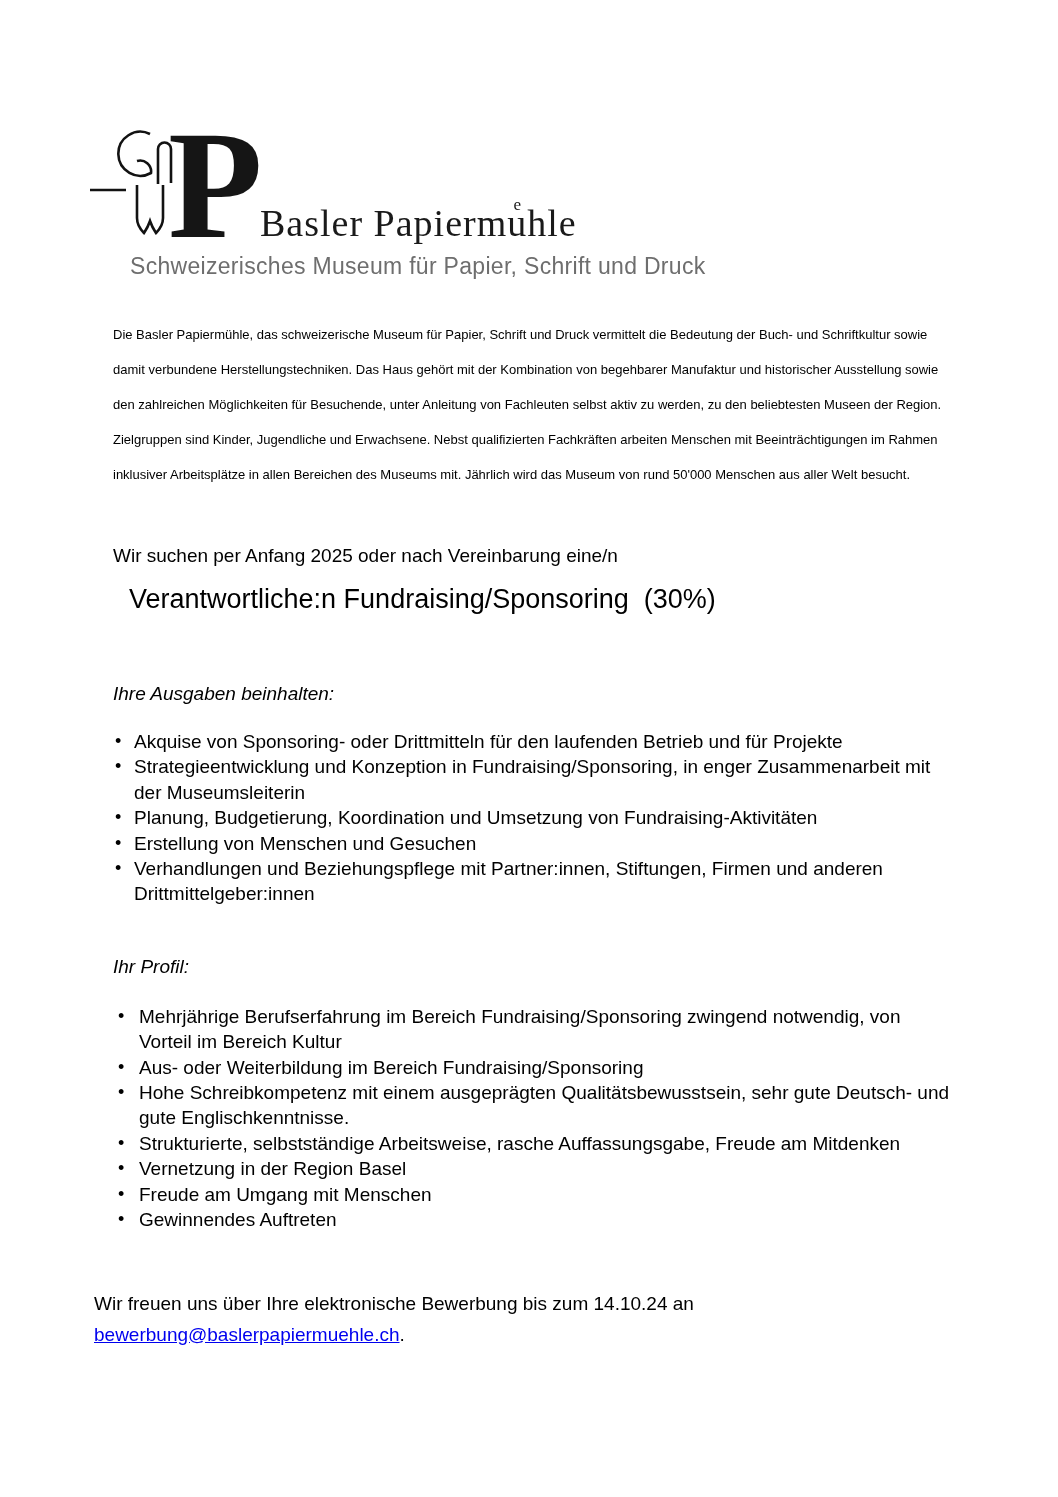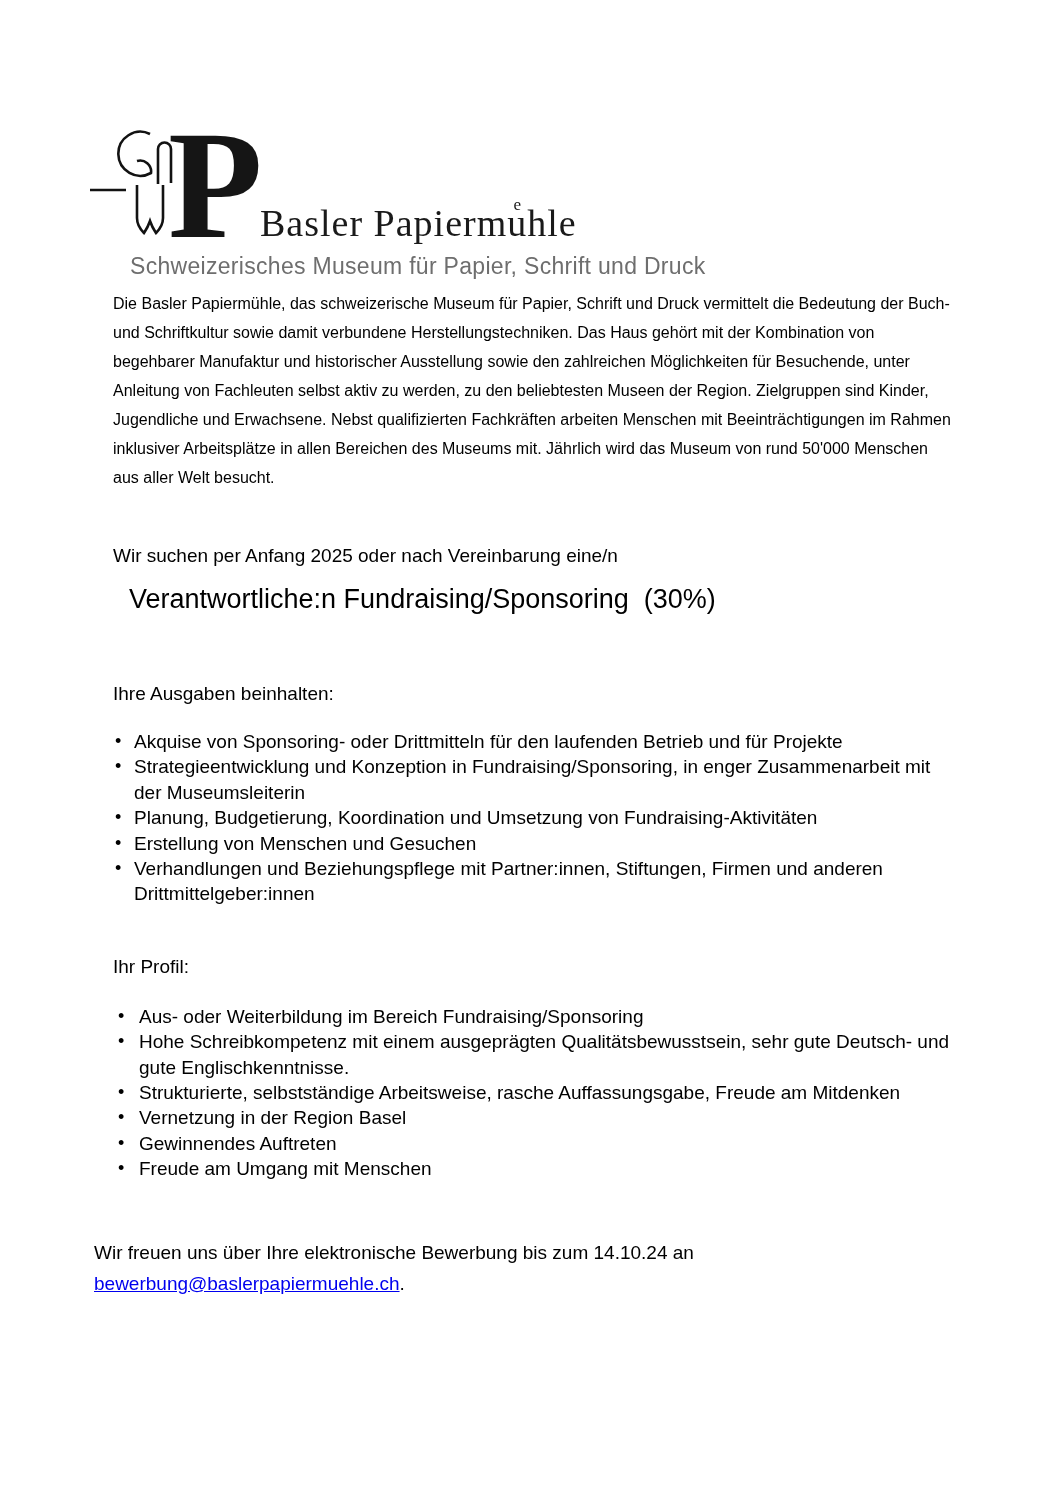--- a/index.html
+++ b/index.html
@@ -34,27 +34,27 @@
     position:absolute; left:53%; top:-0.46em;
     transform:translateX(-50%);
     font-size:0.45em; line-height:1;
   }
   .tagline {
     position:absolute; left:42px; top:127px;
     font-size:23px; letter-spacing:0.3px; color:#6e6e6e;
   }
 
   
-  .intro { margin:14px 0 0 0; font-size:16px; line-height:29px; }
+  .intro { margin:42px 0 0 0; font-size:13px; line-height:35px; }
   .seek  { margin:51px 0 0 0; font-size:19px; line-height:25px; }
   .jobtitle {
     margin:15px 0 0 16px; font-size:27px; line-height:32px;
     font-weight:400; white-space:pre-wrap;
   }
-  .sechead { font-size:19px; line-height:25px; }
+  .sechead { font-size:19px; line-height:25px;font-style:italic; }
   .tasks-head   { margin:66px 0 0 0; }
   .profile-head { margin:47px 0 0 0; }
 
   ul.bullets { list-style:none; margin:23px 0 0 0; padding:0 0 0 2px; }
   ul.bullets.second { margin-top:25px; padding-left:5px; }
   ul.bullets li {
     position:relative; padding-left:19px;
     font-size:19px; line-height:25.4px;
   }
   ul.bullets.second li { padding-left:21px; }
@@ -98,26 +98,27 @@
     <li>Akquise von Sponsoring- oder Drittmitteln für den laufenden Betrieb und für Projekte</li>
     <li>Strategieentwicklung und Konzeption in Fundraising/Sponsoring, in enger Zusammenarbeit mit der Museumsleiterin</li>
     <li>Planung, Budgetierung, Koordination und Umsetzung von Fundraising-Aktivitäten</li>
     <li>Erstellung von Menschen und Gesuchen</li>
     <li>Verhandlungen und Beziehungspflege mit Partner:innen, Stiftungen, Firmen und anderen Drittmittelgeber:innen</li>
   </ul>
 
   <p class="sechead profile-head">Ihr Profil:</p>
 
   <ul class="bullets second">
+    <li>Mehrjährige Berufserfahrung im Bereich Fundraising/Sponsoring zwingend notwendig, von Vorteil im Bereich Kultur</li>
     <li>Aus- oder Weiterbildung im Bereich Fundraising/Sponsoring</li>
     <li>Hohe Schreibkompetenz mit einem ausgeprägten Qualitätsbewusstsein, sehr gute Deutsch- und gute Englischkenntnisse.</li>
     <li>Strukturierte, selbstständige Arbeitsweise, rasche Auffassungsgabe, Freude am Mitdenken</li>
     <li>Vernetzung in der Region Basel</li>
+    <li>Freude am Umgang mit Menschen</li>
     <li>Gewinnendes Auftreten</li>
-    <li>Freude am Umgang mit Menschen</li>
   </ul>
 
   <div class="closing">
     <p>Wir freuen uns über Ihre elektronische Bewerbung bis zum 14.10.24 an</p>
     <p><a href="#" style="color:#0000ee">bewerbung@baslerpapiermuehle.ch</a><span>.</span></p>
   </div>
 
 </div>
 
 </body></html>

